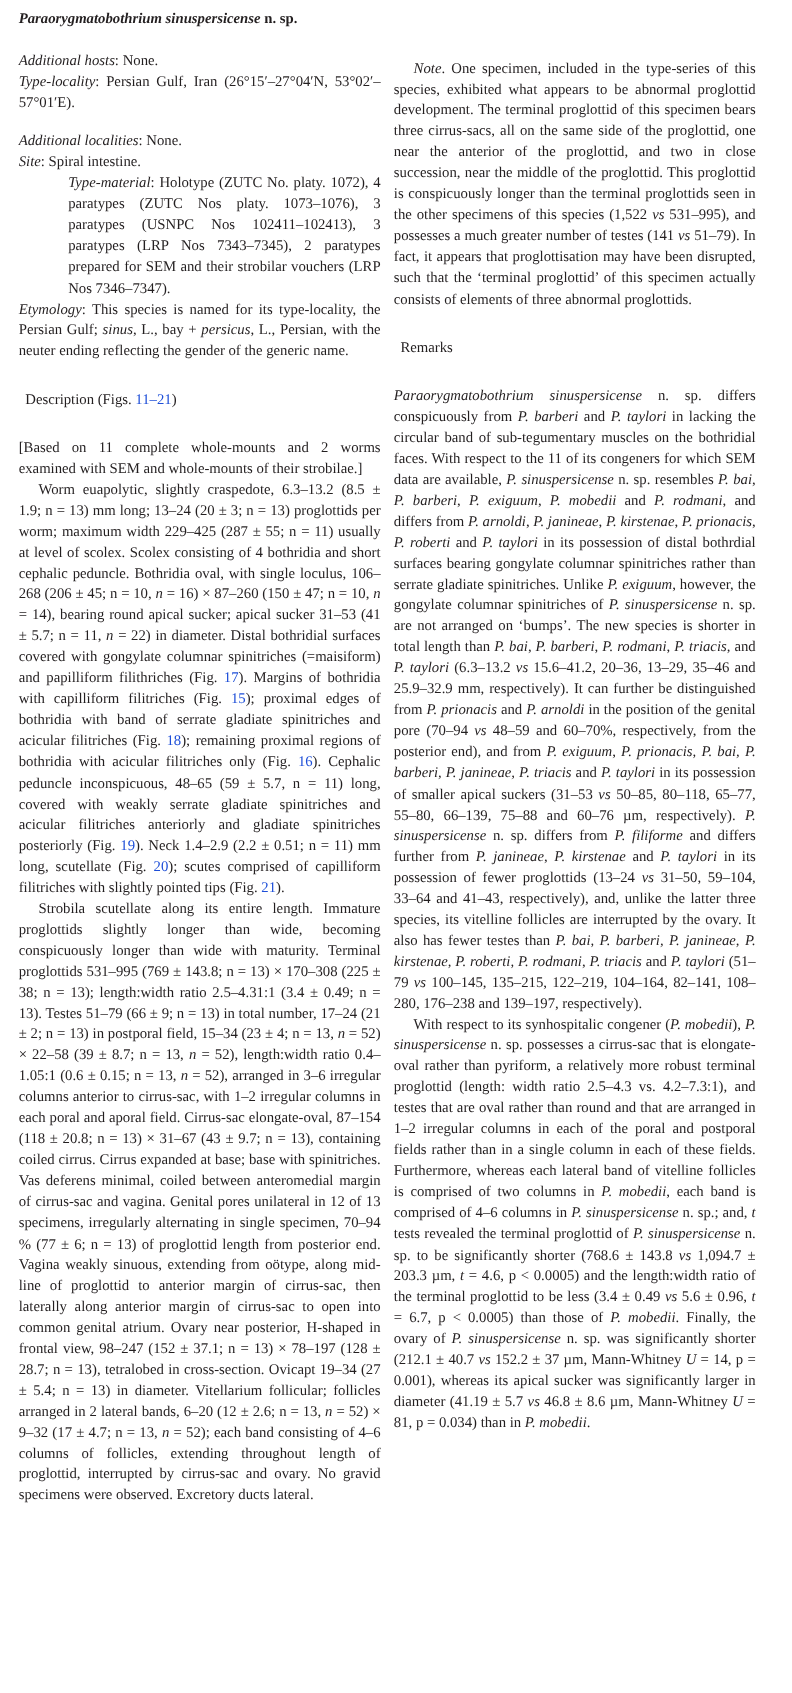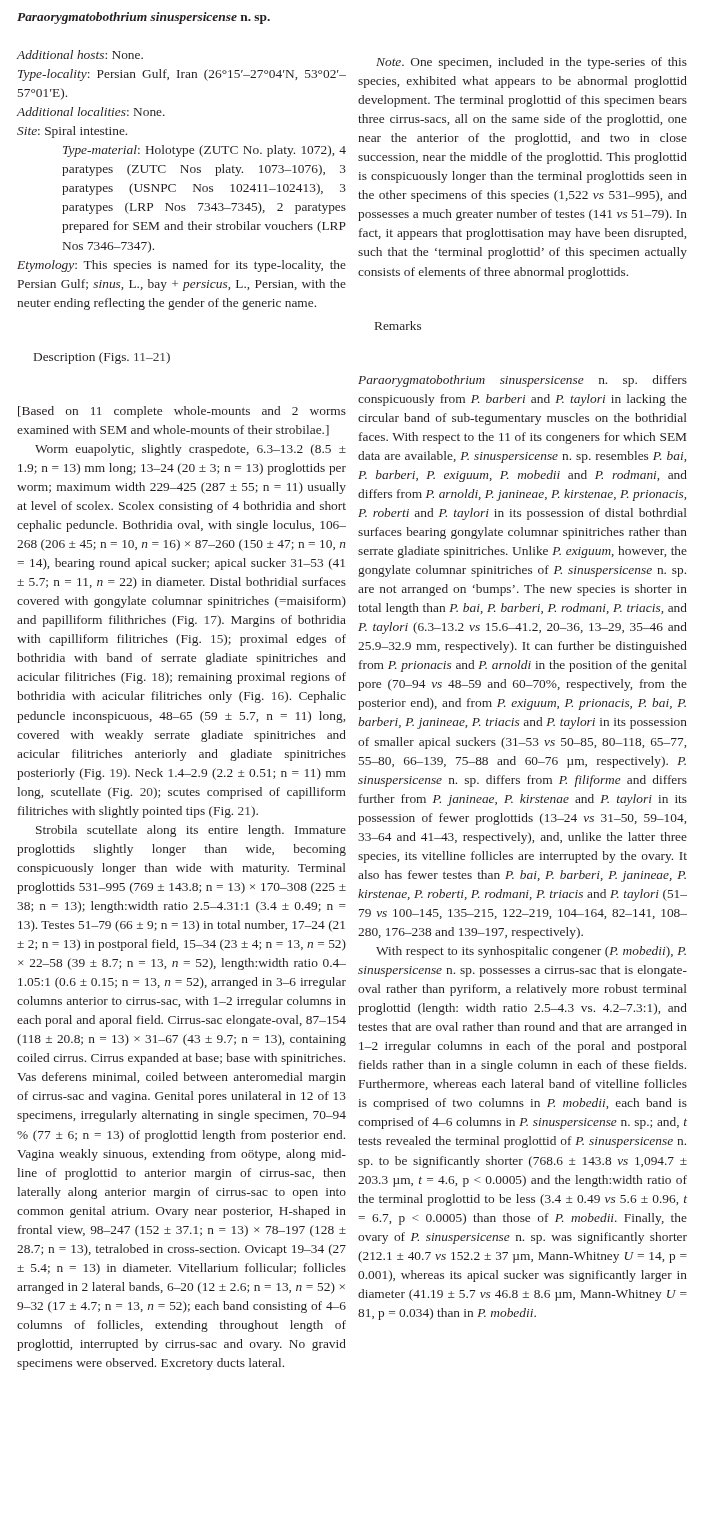--- a/index.html
+++ b/index.html
@@ -8,35 +8,35 @@
     font-family: "Liberation Serif", "DejaVu Serif", serif;
     color: #231f20; font-size: 13.4px; line-height: 19.05px;
   }
   .col { position: absolute; top: 0; }
   .col-left { left: 17px; width: 329px; }
   .col-right { left: 358px; width: 329px; }
   p { margin: 0; text-align: justify; hyphens: manual; }
   .title { font-weight: bold; font-style: italic; margin-top: 7px; }
   .title .ns { font-style: normal; }
   .indent { text-indent: 18px; }
-  .heading { margin: 16px; }
-  .link { color: #404040; }
+  .heading { margin: 6px; }
+  .link { color: #1d4ed8; }
   em { font-style: italic; }
   .gap-a { height: 19px; }
 </style>
 </head>
 <body>
 
 <div class="col col-left">
   <p class="title"><span>Paraorygmatobothrium sinuspersicense</span><span class="ns"> n. sp.</span></p>
   <div class="gap-a"></div>
   <div id="fields-container">
       <p style="text-align: justify;"><em>Additional hosts</em><span>: None.</span></p>
       <p style="text-align: justify;"><em>Type-locality</em><span>: Persian Gulf, Iran (26°15′–27°04′N, 53°02′–57°01′E).</span></p>
-      <p style="text-align: justify;"><em>Additional localities</em><span>: None.</span></p>
+      <p style="text-align: justify; margin-top: 16px;"><em>Additional localities</em><span>: None.</span></p>
       <p style="text-align: justify;"><em>Site</em><span>: Spiral intestine.</span></p>
       <p style="text-align: justify; margin-left: 45px;"><em>Type-material</em><span>: Holotype (ZUTC No. platy. 1072), 4 paratypes (ZUTC Nos platy. 1073–1076), 3 paratypes (USNPC Nos 102411–102413), 3 paratypes (LRP Nos 7343–7345), 2 paratypes prepared for SEM and their strobilar vouchers (LRP Nos 7346–7347).</span></p>
       <p style="text-align: justify;"><em>Etymology</em><span>: This species is named for its type-locality, the Persian Gulf; </span><em>sinus</em><span>, L., bay + </span><em>persicus</em><span>, L., Persian, with the neuter ending reflecting the gender of the generic name.</span></p>
     </div>
   <div class="gap-a"></div>
   <p class="heading"><span>Description (Figs. </span><span class="link">11–21</span><span>)</span></p>
   <div class="gap-a"></div>
   <div id="description-container">
       <p><span>[Based on 11 complete whole-mounts and 2 worms examined with SEM and whole-mounts of their strobilae.]</span></p>
       <p class="indent"><span>Worm euapolytic, slightly craspedote, 6.3–13.2 (8.5 ± 1.9; n = 13) mm long; 13–24 (20 ± 3; n = 13) proglottids per worm; maximum width 229–425 (287 ± 55; n = 11) usually at level of scolex. Scolex consisting of 4 bothridia and short cephalic peduncle. Bothridia oval, with single loculus, 106–268 (206 ± 45; n = 10, </span><em>n</em><span> = 16) × 87–260 (150 ± 47; n = 10, </span><em>n</em><span> = 14), bearing round apical sucker; apical sucker 31–53 (41 ± 5.7; n = 11, </span><em>n</em><span> = 22) in diameter. Distal bothridial surfaces covered with gongylate columnar spinitriches (=maisiform) and papilliform filithriches (Fig. </span><span class="link">17</span><span>). Margins of bothridia with capilliform filitriches (Fig. </span><span class="link">15</span><span>); proximal edges of bothridia with band of serrate gladiate spinitriches and acicular filitriches (Fig. </span><span class="link">18</span><span>); remaining proximal regions of bothridia with acicular filitriches only (Fig. </span><span class="link">16</span><span>). Cephalic peduncle inconspicuous, 48–65 (59 ± 5.7, n = 11) long, covered with weakly serrate gladiate spinitriches and acicular filitriches anteriorly and gladiate spinitriches posteriorly (Fig. </span><span class="link">19</span><span>). Neck 1.4–2.9 (2.2 ± 0.51; n = 11) mm long, scutellate (Fig. </span><span class="link">20</span><span>); scutes comprised of capilliform filitriches with slightly pointed tips (Fig. </span><span class="link">21</span><span>).</span></p>

